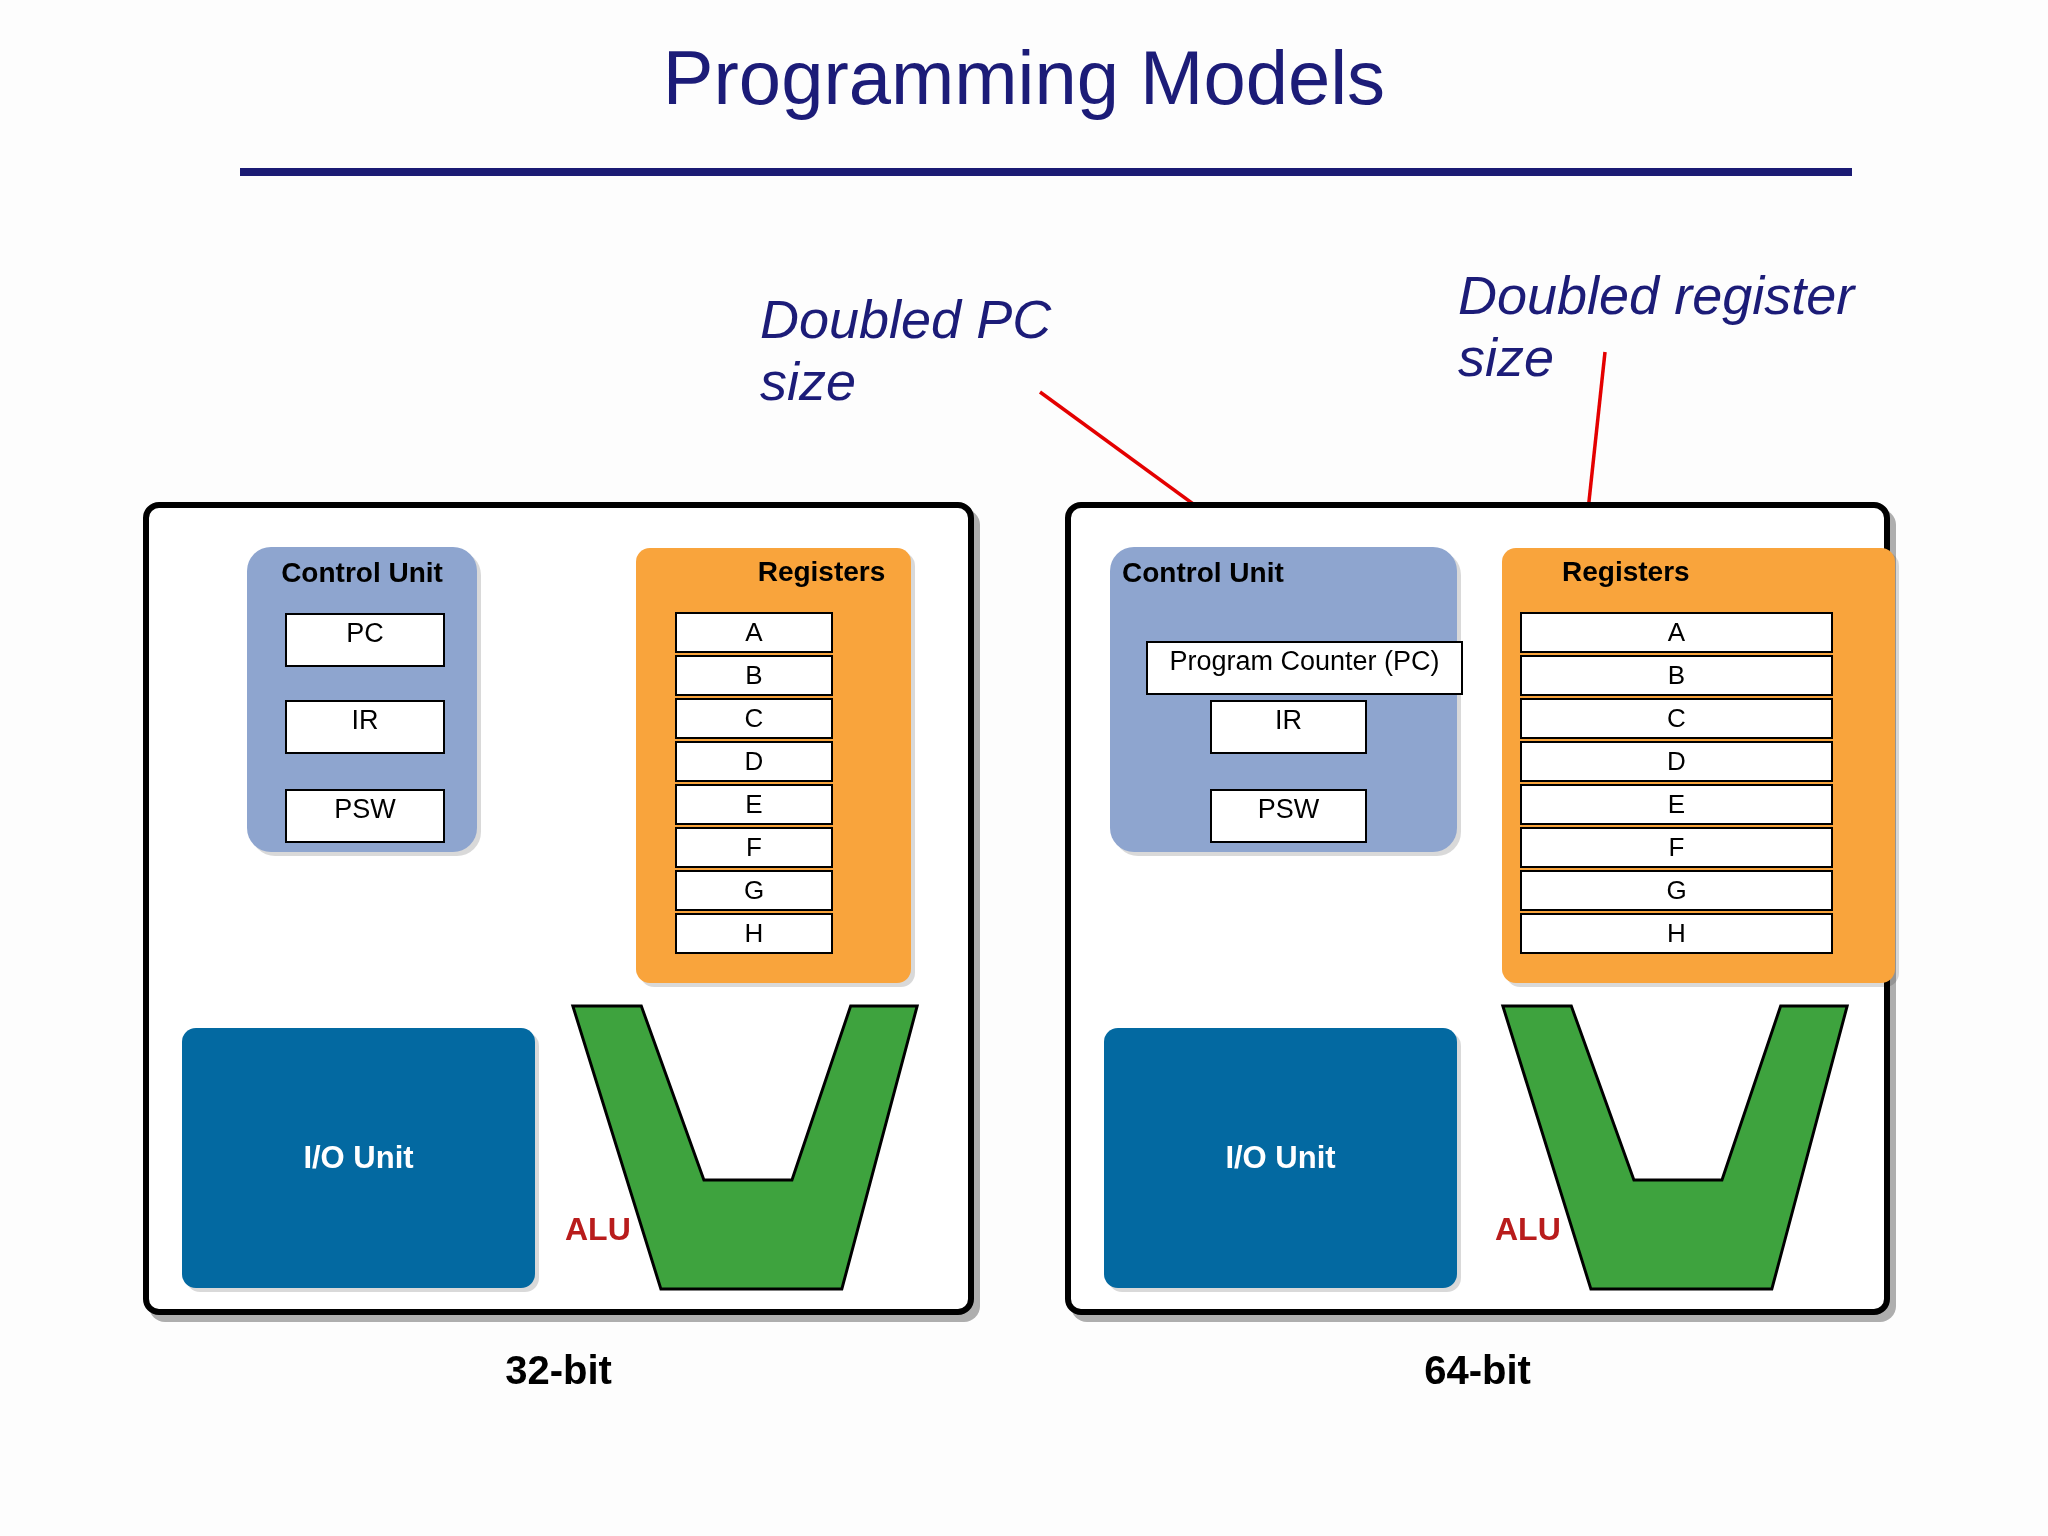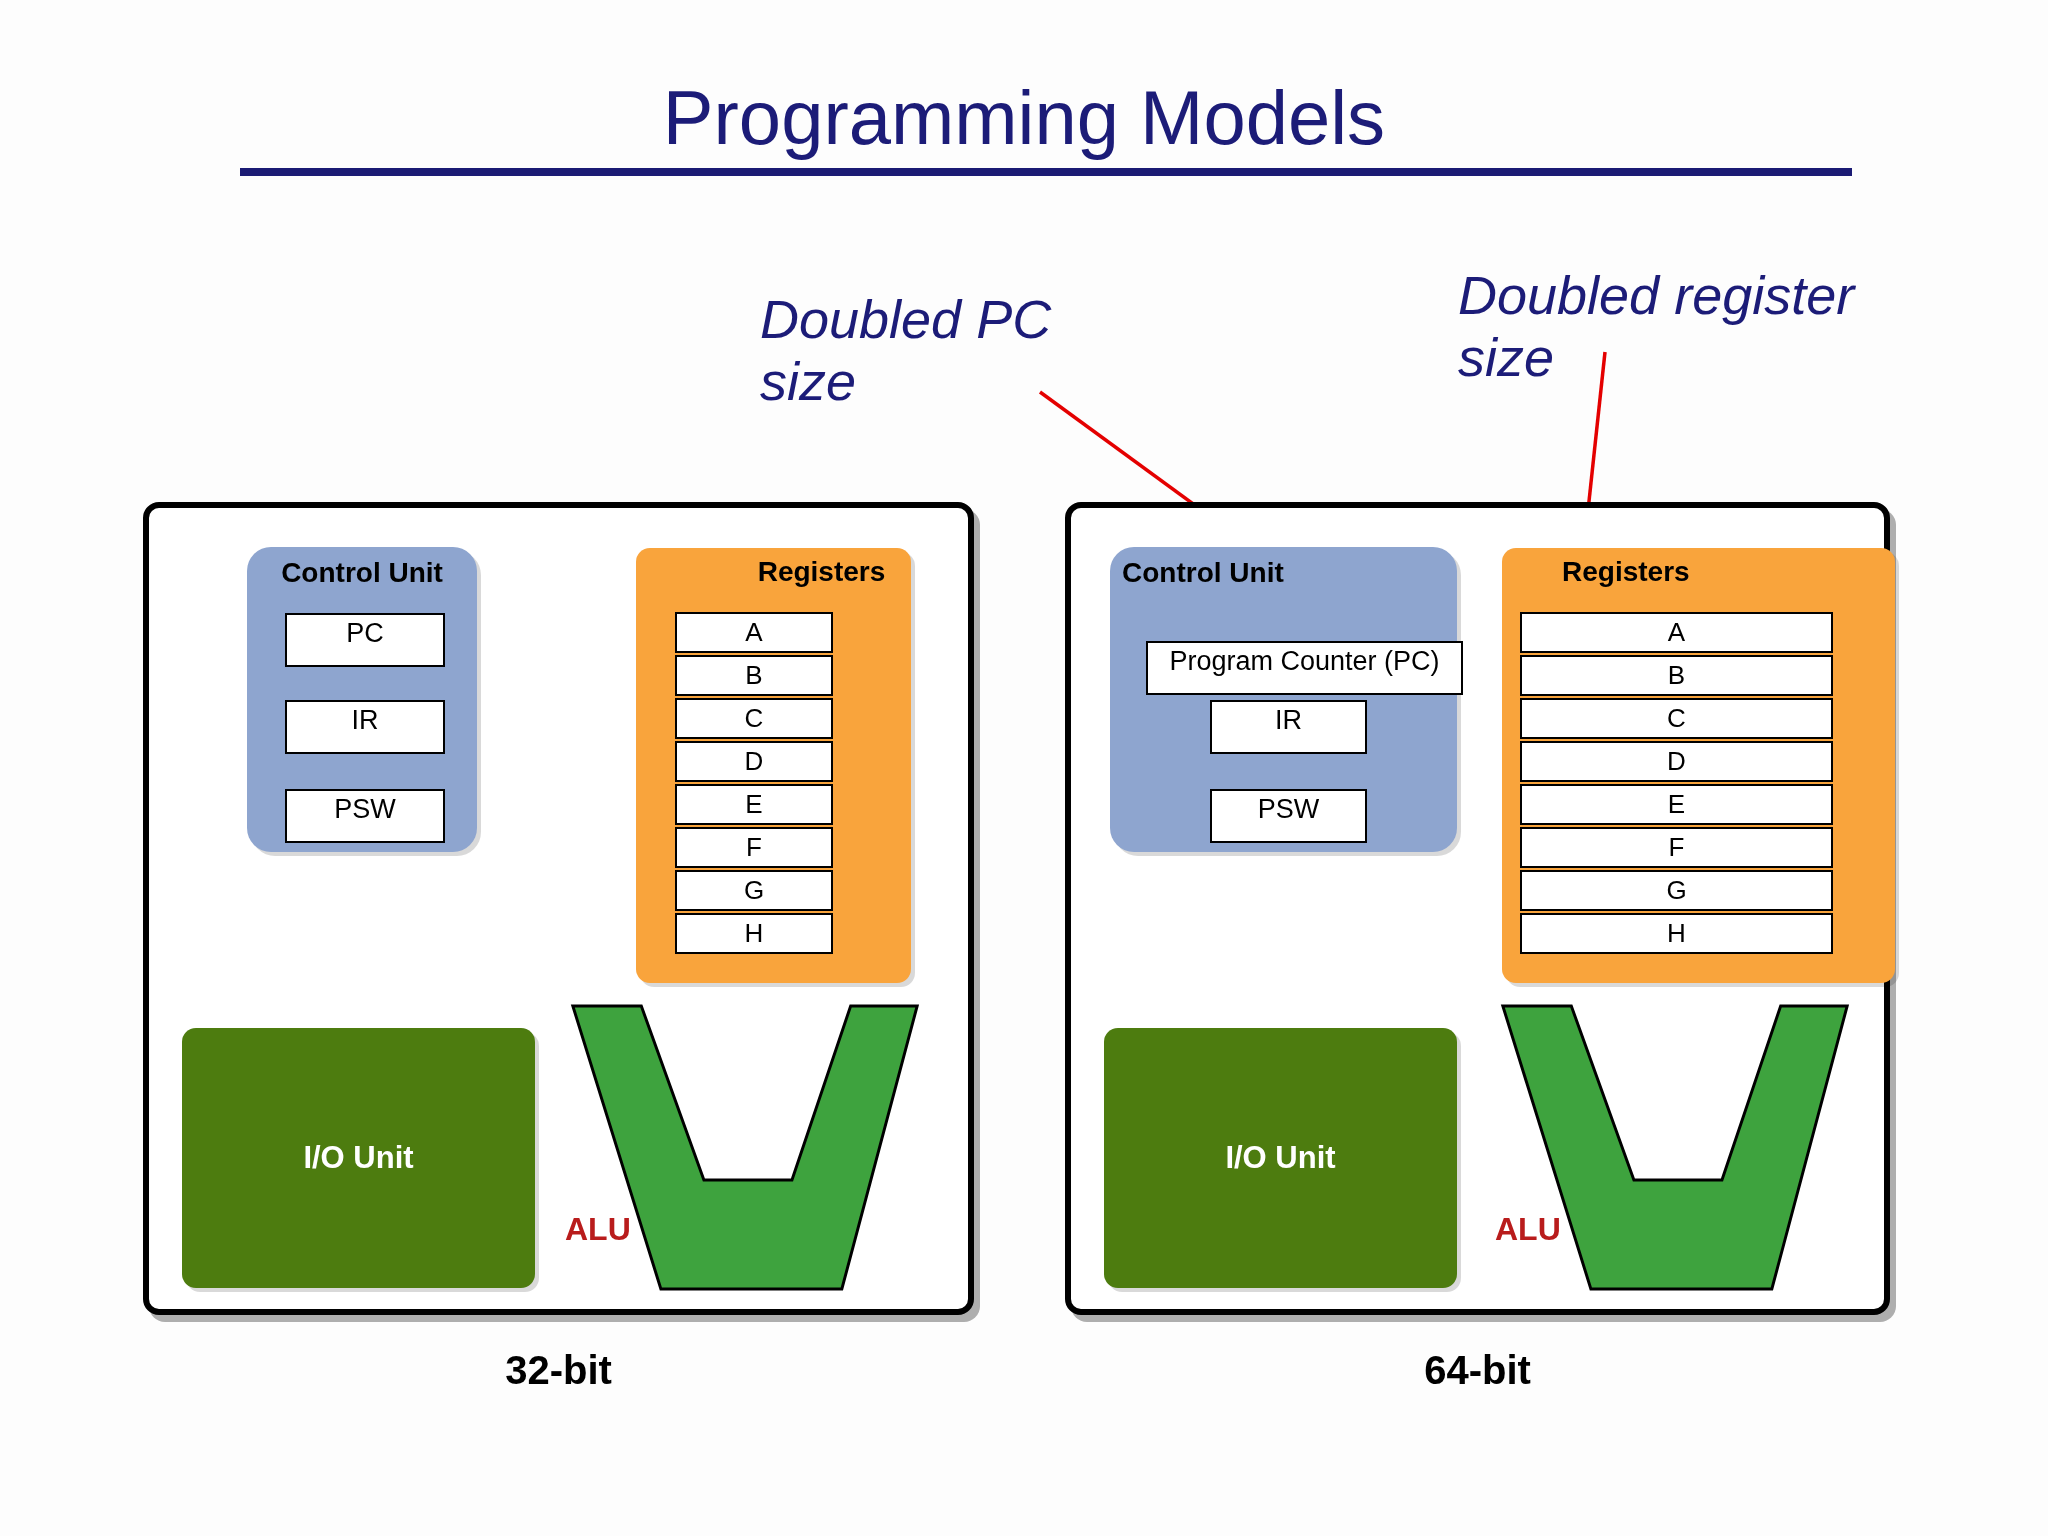--- a/index.html
+++ b/index.html
@@ -1,20 +1,20 @@
 <!DOCTYPE html>
 <html><head>
 <meta charset="utf-8">
 <style>
   html,body{margin:0;padding:0;background:#ffffff;}
   #stage{position:relative;width:2048px;height:1536px;background:#fdfdfd;overflow:hidden;
          font-family:"Liberation Sans",sans-serif;}
 
   .page-title{position:absolute;left:0;top:34px;width:2048px;text-align:center;
-              font-size:76px;font-weight:400;color:#1c1c78;letter-spacing:0px;margin-top:40px;}
+              font-size:76px;font-weight:400;color:#1c1c78;letter-spacing:0px;}
   .title-rule{position:absolute;left:240px;top:168px;width:1612px;height:8px;background:#1b1b74;}
 
   .annotation{position:absolute;color:#1c1c78;font-size:54px;line-height:62px;font-style:italic;}
   #ann-pc{left:760px;top:288px;width:390px;}
   #ann-reg{left:1458px;top:264px;width:440px;}
 
   #arrow-overlay{position:absolute;left:0;top:0;width:2048px;height:1536px;pointer-events:none;}
 
   .outer-box{position:absolute;top:502px;height:813px;background:#ffffff;border:6px solid #000;
              border-radius:16px;box-sizing:border-box;box-shadow:6px 7px 0 rgba(110,110,110,0.55);}
@@ -49,21 +49,21 @@
   .d64 .registers{left:431px;width:345px;}
   .reg-title{position:absolute;top:8px;width:100%;font-size:28px;font-weight:bold;color:#000;}
   .d32 .reg-title{text-align:center;}
   .d64 .reg-title{text-align:left;padding-left:12px;box-sizing:border-box;}
   .reg-cells{position:absolute;top:64px;}
   .d32 .reg-cells{left:39px;width:158px;}
   .d64 .reg-cells{left:18px;width:313px;}
   .reg-cell{height:41px;margin-bottom:2px;background:#fff;border:2px solid #000;box-sizing:border-box;
             text-align:center;font-size:26px;line-height:36px;color:#000;}
 
-  .io-unit{position:absolute;left:33px;top:520px;width:353px;height:260px;background:#4d7c0f;
+  .io-unit{position:absolute;left:33px;top:520px;width:353px;height:260px;background:#0369a1;
            border-radius:14px;box-shadow:4px 4px 0 rgba(0,0,0,0.15);
            display:flex;align-items:center;justify-content:center;}
   .io-label{color:#ffffff;font-size:31px;font-weight:bold;}
 
   .alu{position:absolute;top:495px;width:360px;height:290px;}
   .d32 .alu{left:416px;}
   .d64 .alu{left:424px;}
   .alu svg{display:block;width:100%;height:100%;}
   .alu-label{position:absolute;left:0;top:208px;width:100%;text-align:left;
              color:#b91c1c;font-size:32px;font-weight:bold;}

